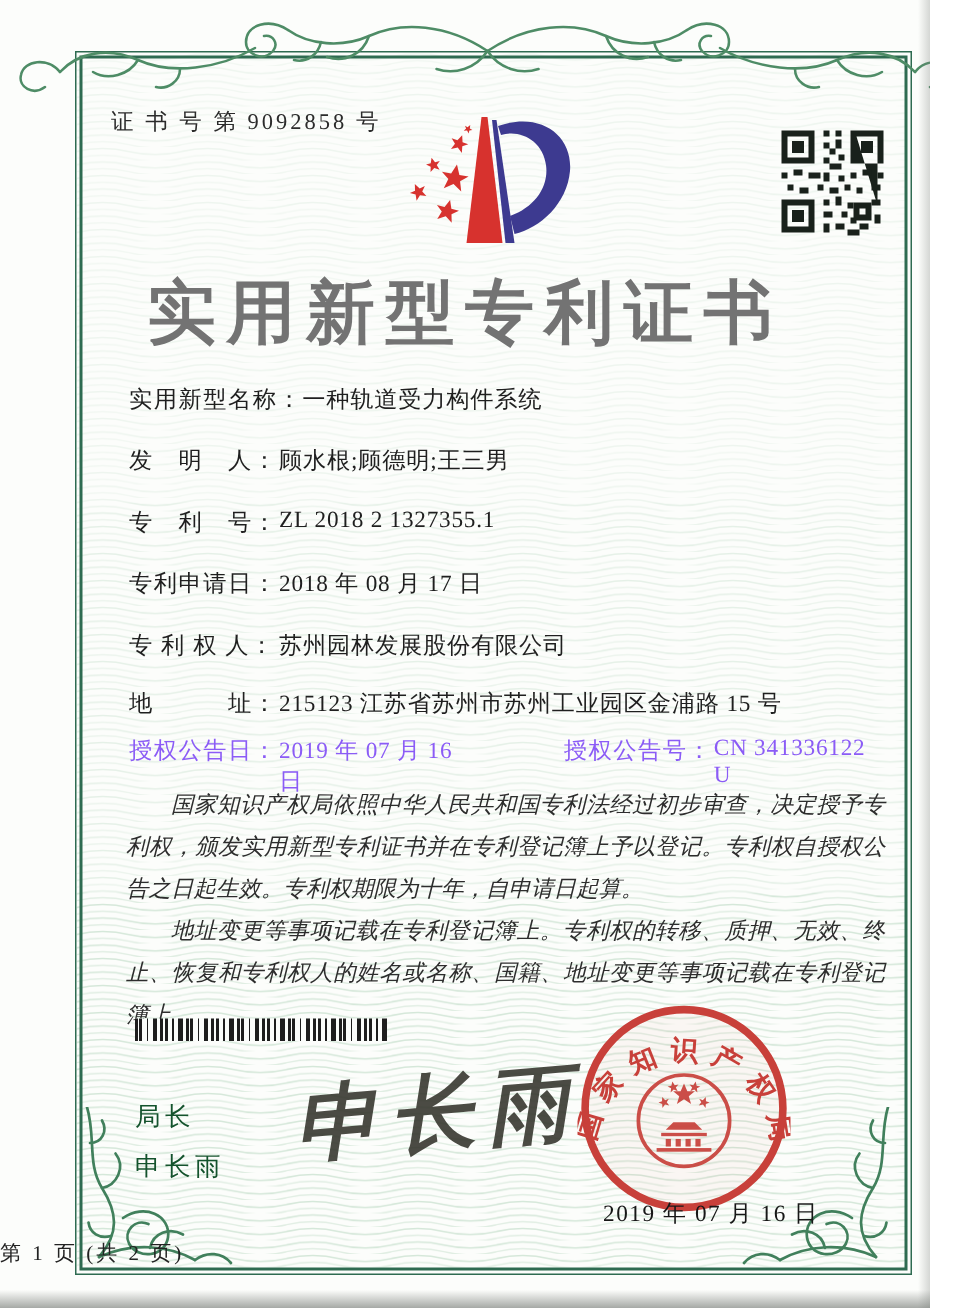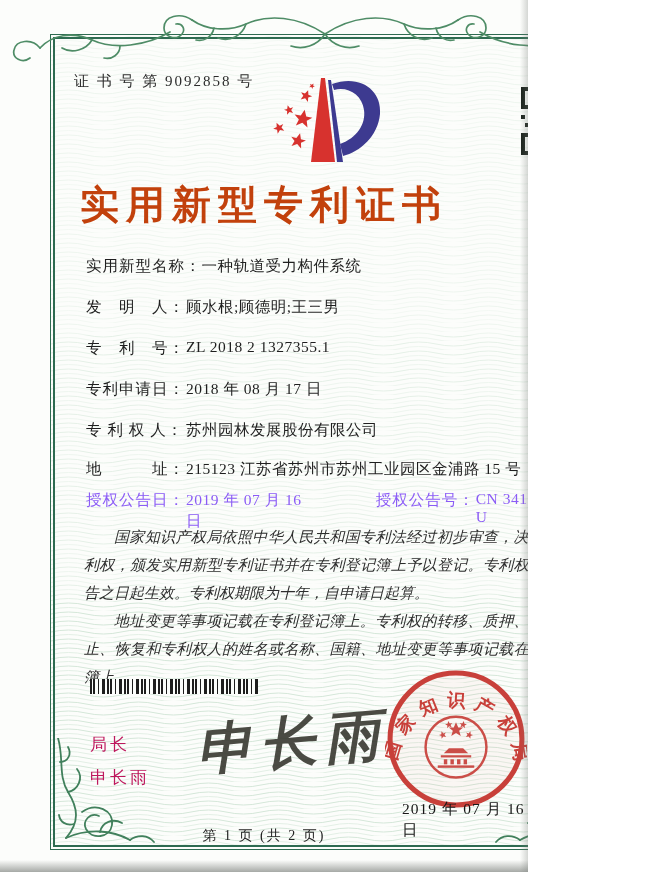--- a/index.html
+++ b/index.html
@@ -1,60 +1,60 @@
 <!DOCTYPE html>
 <html><head>
 <meta charset="utf-8">
 <style>
   html,body{margin:0;padding:0;background:#ffffff;}
   .page{
-    position:relative;width:528px;height:872px;overflow:hidden;
+    position:relative;width:620px;height:872px;overflow:hidden;
     background:#fcfdfb;font-family:"Liberation Serif","DejaVu Serif",serif;
     color:#242424;
   }
   
   .frame{position:absolute;left:50px;top:34px;width:556px;height:814px;
     border:1px solid #2e6b51;}
   .frame::after{content:"";position:absolute;inset:2px;border:2px solid #2e6b51;}
   .guilloche{position:absolute;left:51px;top:35px;width:554px;height:812px;pointer-events:none;}
   
   .top-scroll{position:absolute;left:0;top:2px;width:650px;height:60px;}
   .corner{position:absolute;width:110px;height:112px;}
   .corner-l{left:54px;top:738px;}
   .corner-r{left:486px;top:738px;}
   
   .cert-no{position:absolute;left:74px;top:72px;font-size:15px;letter-spacing:2px;color:#2b2b2b;}
   .logo{position:absolute;left:258px;top:74px;width:134px;height:98px;}
   .qr{position:absolute;left:518px;top:84px;width:74px;height:74px;}
   .title{position:absolute;left:0;top:178px;width:100%;margin:0;text-align:center;
-    font-size:39px;font-weight:700;letter-spacing:7px;color:#c2410c;}
+    font-size:46px;font-weight:700;letter-spacing:7px;color:#737373;}
   
   .field-row{position:absolute;left:86px;width:500px;font-size:15.5px;display:flex;color:#1f1f1f;}
   .field-label{display:inline-block;min-width:100px;letter-spacing:1px;}
   .field-value{display:inline-block;letter-spacing:0.5px;}
   .grant-row{position:absolute;left:86px;top:490px;width:500px;font-size:15.5px;display:flex;color:#8b5cf6;}
   .grant-row .pair2{margin-left:62px;}
   
   .body-text{position:absolute;left:84px;top:523px;width:506px;
     font-size:15px;line-height:28px;text-align:justify;color:#2d2d2d;font-style:italic;}
   .body-text p{margin:0;text-indent:2em;}
   
   .barcode{position:absolute;left:90px;top:679px;width:168px;height:15px;
     background:repeating-linear-gradient(90deg,
       #1e1e1e 0 2px,#fbfdfb 2px 3px,#1e1e1e 3px 5px,#fbfdfb 5px 8px,
       #1e1e1e 8px 9px,#fbfdfb 9px 12px,#1e1e1e 12px 15px,#fbfdfb 15px 17px);}
-  .signer{position:absolute;left:90px;top:733px;font-size:17px;letter-spacing:3px;color:#be185d;}
+  .signer{position:absolute;left:90px;top:733px;font-size:17px;letter-spacing:3px;color:#14532d;}
   .signer div{margin-bottom:10px;}
   .signature{position:absolute;left:196px;top:706px;width:180px;
     font-size:56px;font-style:italic;font-weight:600;letter-spacing:8px;
     color:#33332b;transform:rotate(-5deg);opacity:.88;white-space:nowrap;}
   .seal{position:absolute;left:385px;top:668px;width:142px;height:142px;}
   .seal-date{position:absolute;left:402px;top:799px;font-size:15.5px;letter-spacing:1px;
     color:#171717;z-index:5;}
-  .footer{position:absolute;left:0;top:827px;width:100%;text-align:center;
+  .footer{position:absolute;left:0;top:827px;width:100%;
     font-size:14px;letter-spacing:2px;color:#222;}
   
   .shadow-bottom{position:absolute;left:0;bottom:0;width:100%;height:12px;
     background:linear-gradient(to top,rgba(95,100,95,.55),rgba(95,100,95,0));}
   .shadow-right{position:absolute;right:0;top:0;width:8px;height:100%;
     background:linear-gradient(to left,rgba(120,125,120,.30),rgba(120,125,120,0));}
 </style>
 </head>
 <body>
 

